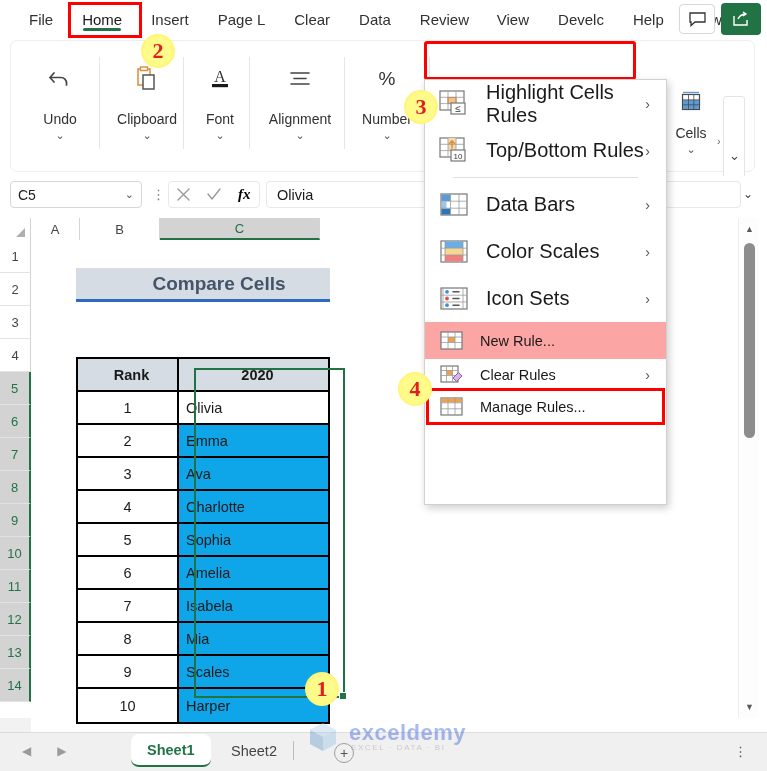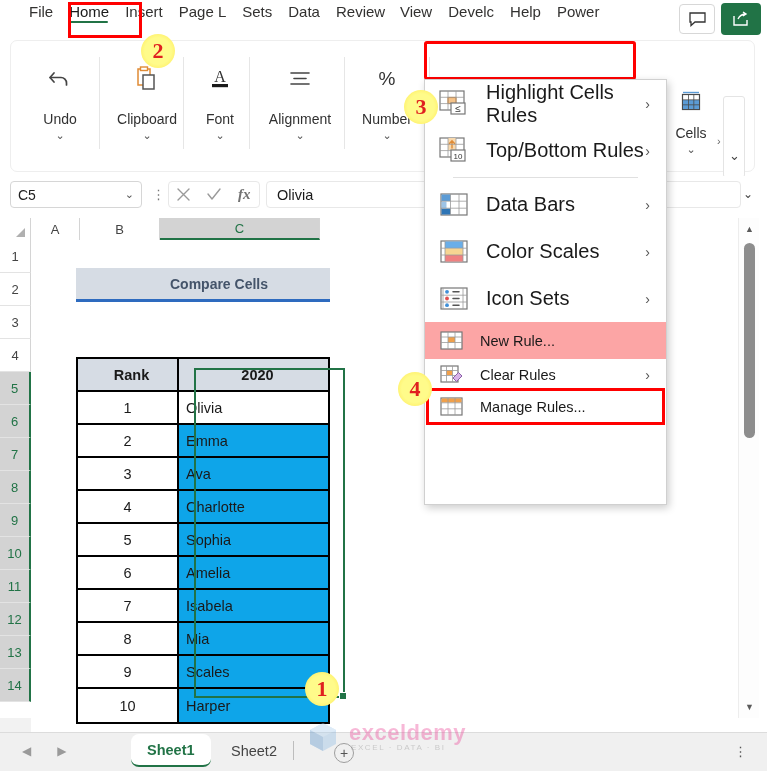--- a/index.html
+++ b/index.html
@@ -9,21 +9,21 @@
     font-family: "Liberation Sans", sans-serif;
     background: #ffffff;
     overflow: hidden;
     position: relative;
   }
   #app { position:absolute; inset:0; background:#fff; }
 
   
   .tabbar {
     position:absolute; left:0; top:0; width:767px; height:38px;
-    background:#ffffff; display:flex; align-items:flex-start;
+    background:#ffffff; display:flex; align-items:center;gap:13px;
   }
   .tab {
     font-size:15px; color:#323130; padding:3px 7px; margin:0 1px;
     white-space:nowrap; position:relative; cursor:default;
     overflow:hidden; max-width:62px;
   }
   .tab.active { color:#1a1a1a; }
   .tab.active::after {
     content:""; position:absolute; left:8px; right:8px; bottom:0px;
     height:2.5px; background:#217346; border-radius:2px;
@@ -121,21 +121,21 @@
     border-bottom:1px solid #e3e3e3; border-right:1px solid #d4d4d4; background:#fff;
   }
   .rowhdr .rh.sel { background:#d3d3d3; color:#217346; border-right:2px solid #217346; }
 
   .sheet { position:absolute; left:31px; top:22px; width:704px; height:478px; background:#fff; }
 
   .titlecell {
     position:absolute; left:45px; top:28px; width:254px; height:34px;
     background:#d6dce4; border-bottom:3px solid #2e6bbf;
     display:flex; align-items:center; justify-content:center;
-    font-size:14px; font-weight:bold; color:#44546a;padding-left:32px;
+    font-size:19px; font-weight:bold; color:#44546a;padding-left:32px;
   }
   .tbl { position:absolute; left:45px; top:117px; width:254px; border:2px solid #000; }
   .tbl .row { display:flex; height:33px; }
   .tbl .c1 {
     width:101px; border-right:2px solid #000; border-bottom:2px solid #000;
     display:flex; align-items:center; justify-content:center;
     font-size:14.5px; color:#1a1a1a; background:#fff;
   }
   .tbl .c2 {
     width:149px; border-bottom:2px solid #000;
@@ -188,21 +188,21 @@
     font-size:14px; color:#555;
   }
   .dots-right { position:absolute; right:18px; top:11px; font-size:13px; color:#555;
                 letter-spacing:2px; }
   .leftstub { position:absolute; left:0px; top:718px; width:31px; height:15px; background:#f2f2f2;}
 
   
   .wm { position:absolute; left:303px; top:719px; width:180px; height:42px;
         opacity:0.38; pointer-events:none; }
   .wm .wtext { position:absolute; left:46px; top:1px; font-size:22px; font-weight:bold;
-               color:#ec4899; letter-spacing:0.5px; }
+               color:#1d4ed8; letter-spacing:0.5px; }
   .wm .wsub { position:absolute; left:48px; top:24px; font-size:8px; color:#8a8a8a;
               letter-spacing:1.6px; }
 
   
   .menu {
     position:absolute; left:424px; top:79px; width:243px; height:426px;
     background:#ffffff; border:1px solid #d0d0d0;
     box-shadow:2px 3px 8px rgba(0,0,0,0.20);
   }
   .mi { position:relative; height:47px; display:flex; align-items:center; padding-left:14px; }
@@ -230,21 +230,21 @@
 </head>
 <body>
 
 <div id="app">
 
   <div class="tabbar">
     <div class="tab tab-file">File</div>
     <div class="tab active">Home</div>
     <div class="tab">Insert</div>
     <div class="tab">Page L</div>
-    <div class="tab">Sets</div>
+    <div class="tab">Clear</div>
     <div class="tab">Data</div>
     <div class="tab">Review</div>
     <div class="tab">View</div>
     <div class="tab">Develc</div>
     <div class="tab">Help</div>
     <div class="tab">Power</div>
 
     <div class="topright">
       <div class="cmt-btn">
         <svg width="17" height="15" viewBox="0 0 17 15">
@@ -374,21 +374,21 @@
       <span style="font-size:11px;color:#555;">⌄</span>
     </div>
     <div class="vdots">⋮</div>
     <div class="fb-icons">
       <svg width="13" height="13" viewBox="0 0 13 13">
         <path d="M1 1 L12 12 M12 1 L1 12" stroke="#9a9a9a" stroke-width="1.4" stroke-linecap="round"></path>
       </svg>
       <svg width="14" height="13" viewBox="0 0 14 13">
         <path d="M1 6 L5 11 L13 1" fill="none" stroke="#9a9a9a" stroke-width="1.4" stroke-linecap="round" stroke-linejoin="round"></path>
       </svg>
-      <span style="font-size:15px;font-style:italic;font-weight:bold;font-family:'Liberation Serif',serif;color:#737373;">fx</span>
+      <span style="font-size:15px;font-style:italic;font-weight:bold;font-family:'Liberation Serif',serif;color:#000000;">fx</span>
     </div>
     <div class="fb-input">
       <span>Olivia</span>
     </div>
     <div class="fb-expand">⌄</div>
   </div>
 
   <div class="gridarea">
 
     <div class="colhdr">

